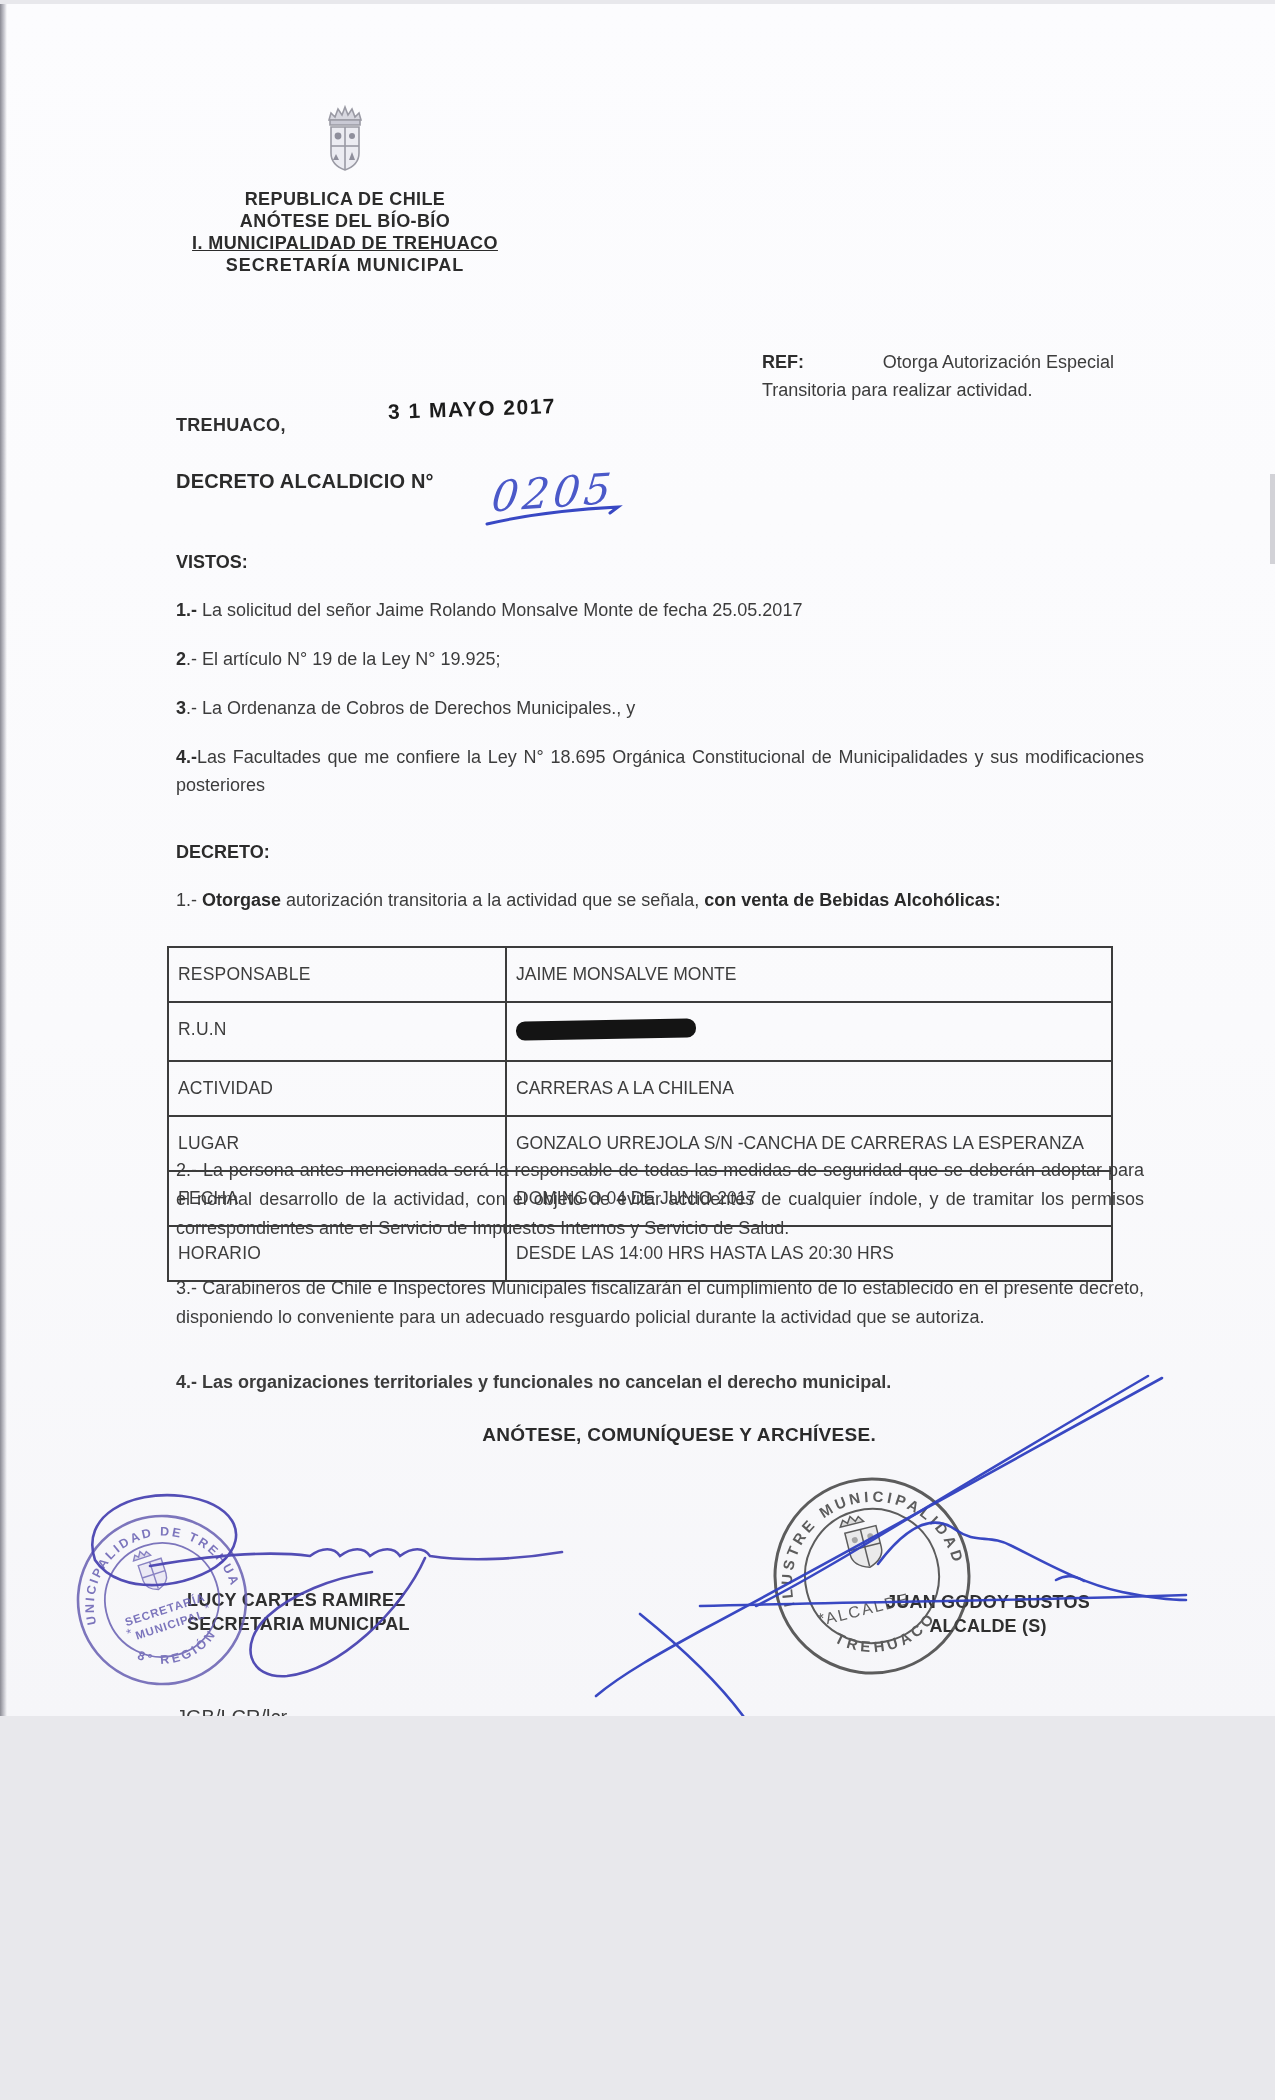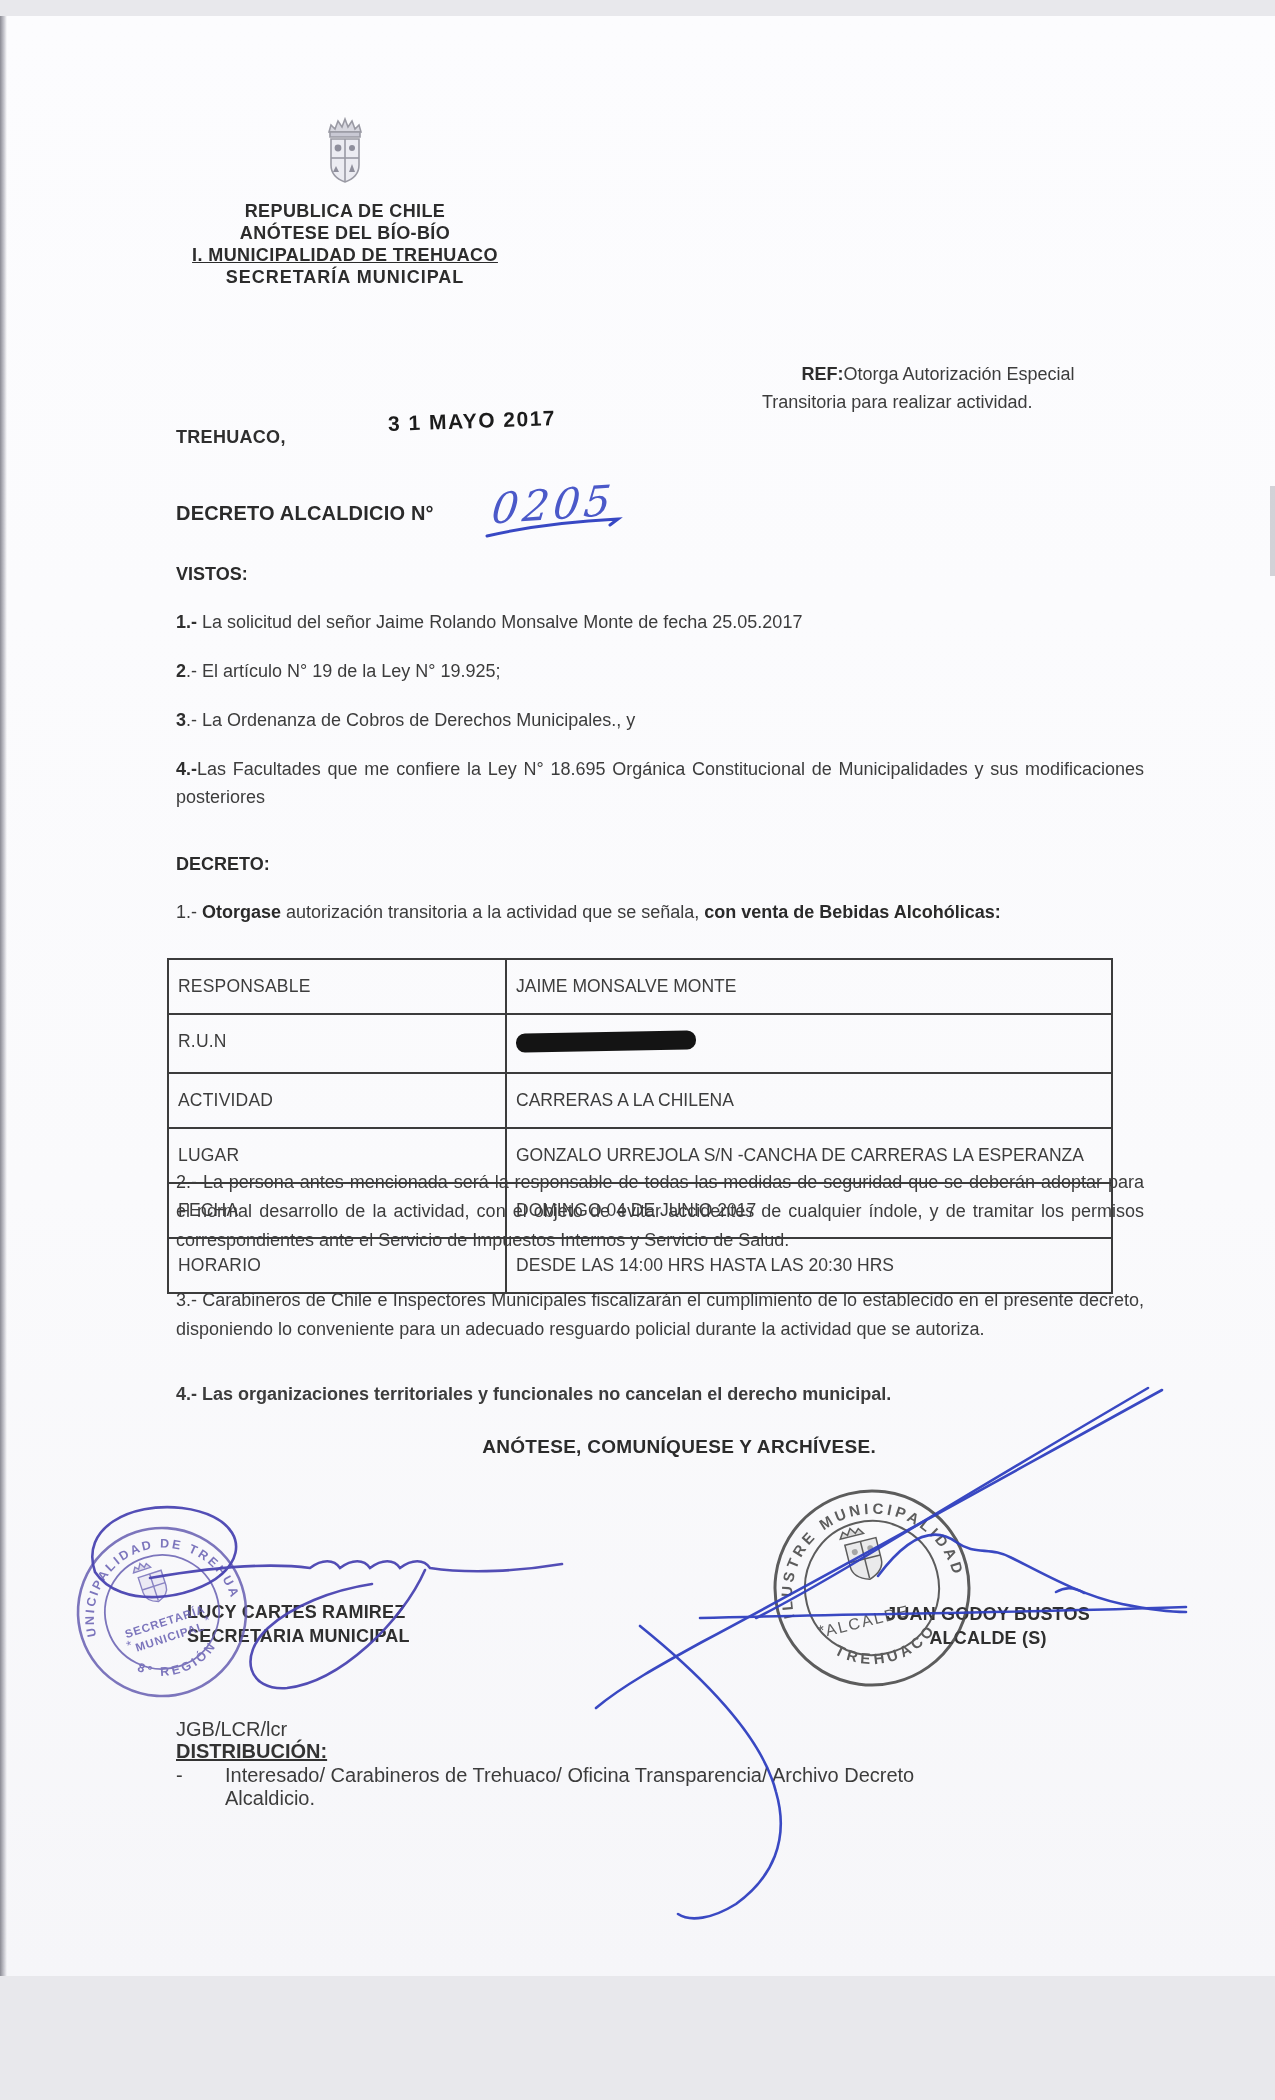--- a/index.html
+++ b/index.html
@@ -1,40 +1,40 @@
 <!DOCTYPE html>
 <html><head>
 <meta charset="utf-8">
 <style>
   html,body{margin:0;padding:0;background:#e8e8ec;}
   .page{
-    position:relative;width:1275px;height:1960px;margin:16px auto;overflow:hidden;
+    position:relative;width:1275px;height:1712px;margin:4px auto;overflow:hidden;
     background:linear-gradient(180deg,#fcfcfe 0%,#fafafc 60%,#f6f6f9 100%);
     font-family:"Liberation Sans",sans-serif;color:#3a3a3a;
   }
   .scan-edge-left{position:absolute;left:0;top:0;width:7px;height:100%;
     background:linear-gradient(90deg,#8b8b94 0%,#c6c6cd 55%,rgba(255,255,255,0) 100%);}
   .scan-smudge{position:absolute;right:0;top:470px;width:5px;height:90px;background:#a9a9b2;opacity:.5;}
   .abs{position:absolute;}
   
   .header{left:170px;top:100px;width:350px;text-align:center;}
   .header .crest{display:block;margin:0 auto 4px auto;}
   .hline{font-weight:bold;font-size:18px;line-height:22px;color:#2c2c2c;letter-spacing:.4px;}
   .hline.u{text-decoration:underline;}
   .hline.sp{letter-spacing:1px;}
   
   .ref{left:762px;top:344px;width:352px;font-size:18px;line-height:28px;color:#3c3c3c;}
-  .ref .l1{display:flex;justify-content:center;}
+  .ref .l1{display:flex;justify-content:space-between;}
   .ref b{color:#2d2d2d;}
   
   .city{left:176px;top:411px;font-weight:bold;font-size:18px;color:#2e2e2e;letter-spacing:.3px;}
   .datestamp{left:388px;top:396px;font-weight:bold;font-size:21px;color:#1c1c1c;
     letter-spacing:1.5px;transform:rotate(-2deg);transform-origin:left center;}
   
-  .decline{left:176px;top:486px;font-weight:bold;font-size:20px;color:#2b2b2b;letter-spacing:.2px;}
+  .decline{left:176px;top:466px;font-weight:bold;font-size:20px;color:#2b2b2b;letter-spacing:.2px;}
   .decnum{left:492px;top:464px;font-family:"DejaVu Serif",serif;font-style:italic;
     font-size:42px;color:#3848c4;transform:rotate(-4deg) skewX(-10deg);letter-spacing:4px;opacity:.9;}
   
   .label-b{font-weight:bold;font-size:18px;color:#2b2b2b;}
   .vistos-label{left:176px;top:548px;}
   .vitem{left:176px;width:968px;font-size:18px;line-height:28px;color:#3c3c3c;}
   .vitem b{color:#2e2e2e;}
   .vi1{top:592px;}
   .vi2{top:641px;}
   .vi3{top:690px;}

